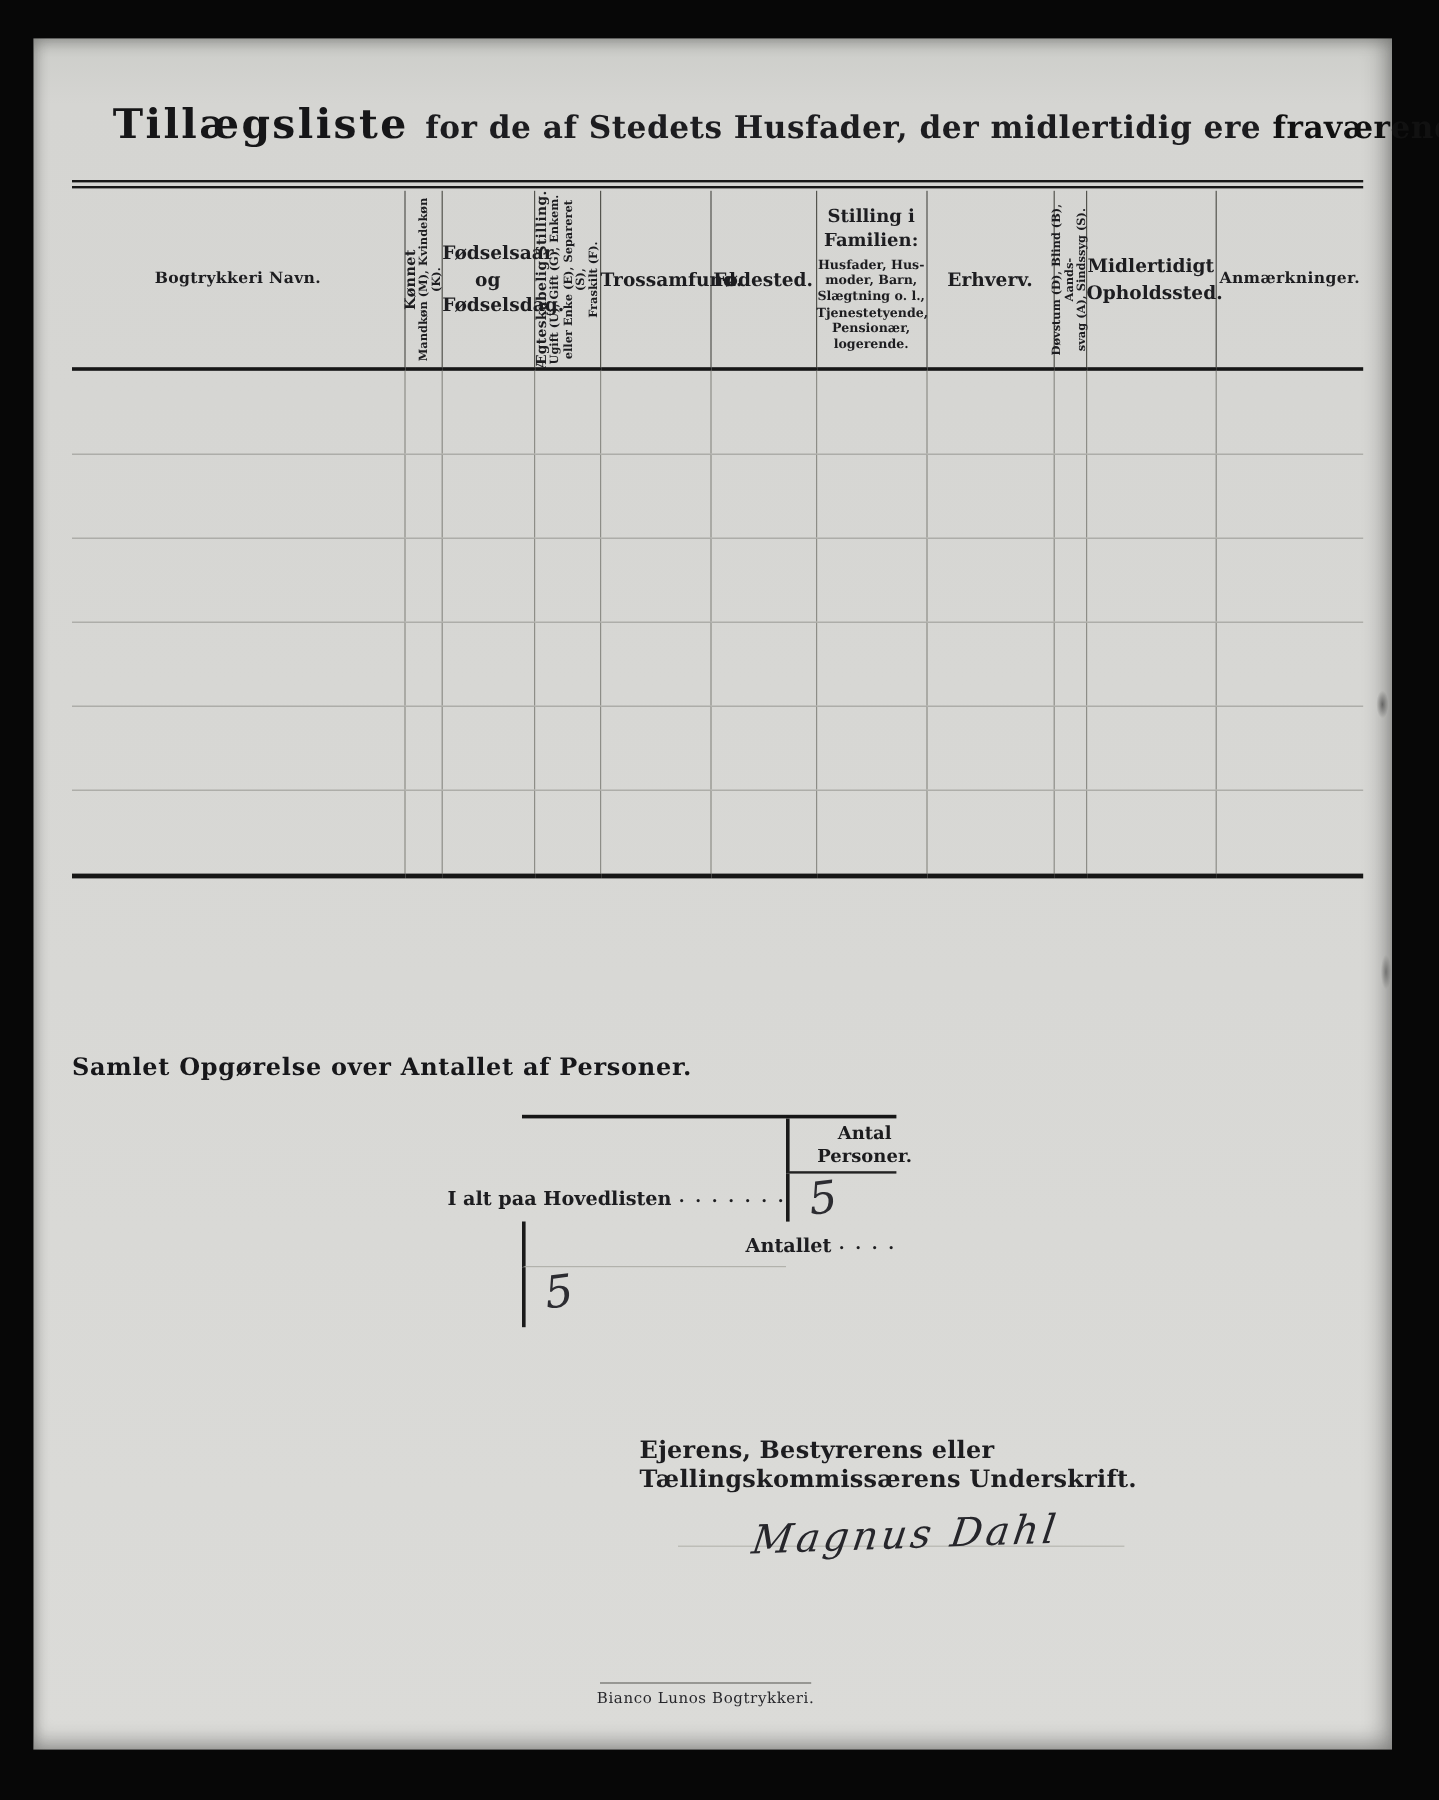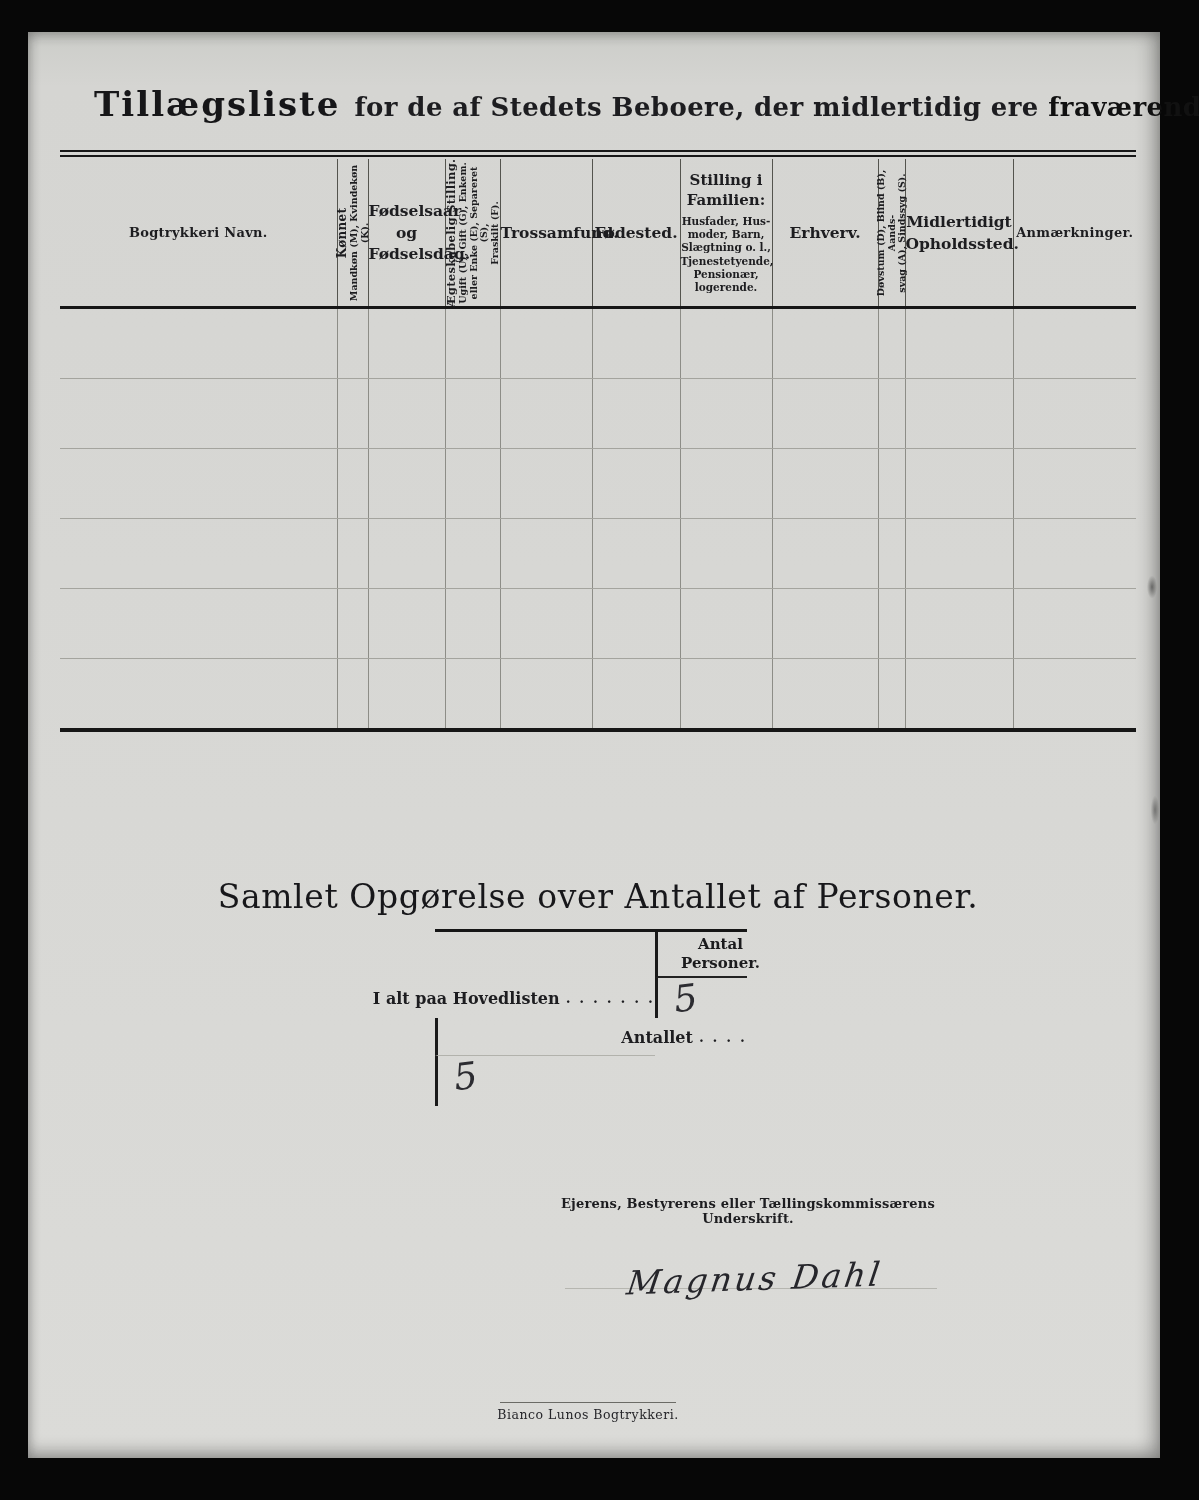--- a/index.html
+++ b/index.html
@@ -72,22 +72,22 @@
   .vrot{
     position:absolute;left:50%;top:50%;
     transform:translate(-50%,-50%) rotate(-90deg);
     width:142px;text-align:center;line-height:1.12;
   }
   .vtitle{display:block;font-size:12px;font-weight:bold;letter-spacing:.3px;}
   .vsub{display:block;font-size:9.5px;font-weight:bold;white-space:pre-line;}
   .vrot.narrow{width:150px;}
   
   .summary-title{
-    position:absolute;left:32px;top:845px;width:1076px;text-align:center;
-    font-size:33px;font-weight:normal;letter-spacing:.6px;color:#17171a;
+    position:absolute;left:32px;top:845px;width:1076px;text-align:left;
+    font-size:20px;font-weight:bold;letter-spacing:.6px;color:#17171a;
   }
   .sum-table{
     position:absolute;left:407px;top:897px;width:312px;
     border-top:3px solid #161616;
     display:grid;grid-template-columns:220px 92px;
     grid-template-rows:46px 40px 38px 50px;
   }
   .sum-cell{display:flex;align-items:center;}
   .sum-label{
     justify-content:flex-end;
@@ -103,22 +103,22 @@
   .sum-val{padding-left:16px;align-items:flex-start;}
   .sum-val-underline{border-bottom:1px solid #b2b2ac;}
   .hand{
     font-family:"DejaVu Serif","Liberation Serif",serif;
     font-style:italic;font-size:37px;color:#2c2c31;
     display:inline-block;transform:rotate(-7deg);
     line-height:1;margin-top:2px;
   }
   
   .sig-caption{
-    position:absolute;left:505px;top:1164px;width:430px;text-align:center;
-    font-size:13px;font-weight:bold;color:#1d1d20;letter-spacing:.2px;
+    position:absolute;left:505px;top:1164px;width:430px;text-align:left;
+    font-size:20px;font-weight:bold;color:#1d1d20;letter-spacing:.2px;
   }
   .sig-area{
     position:absolute;left:537px;top:1198px;width:372px;height:58px;
     border-bottom:1px solid #b6b6b0;
   }
   .sig-name{
     position:absolute;left:62px;bottom:-10px;
     font-family:"DejaVu Serif","Liberation Serif",serif;
     font-style:italic;font-size:33px;color:#26262b;
     transform:rotate(-2deg) skewX(-10deg);
@@ -131,21 +131,21 @@
   .printer-rule{width:176px;margin:0 auto 4px;border-top:1px solid #6b6b66;}
   .printer-text{font-size:12.5px;font-weight:normal;color:#26262a;letter-spacing:.5px;}
 </style>
 </head>
 <body>
 
 <div class="stage">
   <div class="paper">
 
     <div class="title-block">
-      <span class="title-main">Tillægsliste</span><span class="title-sub"><span>for de af Stedets Beboere, der midlertidig ere</span> <span class="heavy">fraværende.</span></span>
+      <span class="title-main">Tillægsliste</span><span class="title-sub"><span>for de af Stedets Husfader, der midlertidig ere</span> <span class="heavy">fraværende.</span></span>
     </div>
 
     <div class="rule-double"></div>
 
     <table class="census">
       <colgroup>
         <col style="width:277px">
           <col style="width:31px">
           <col style="width:77px">
         <col style="width:55px">

